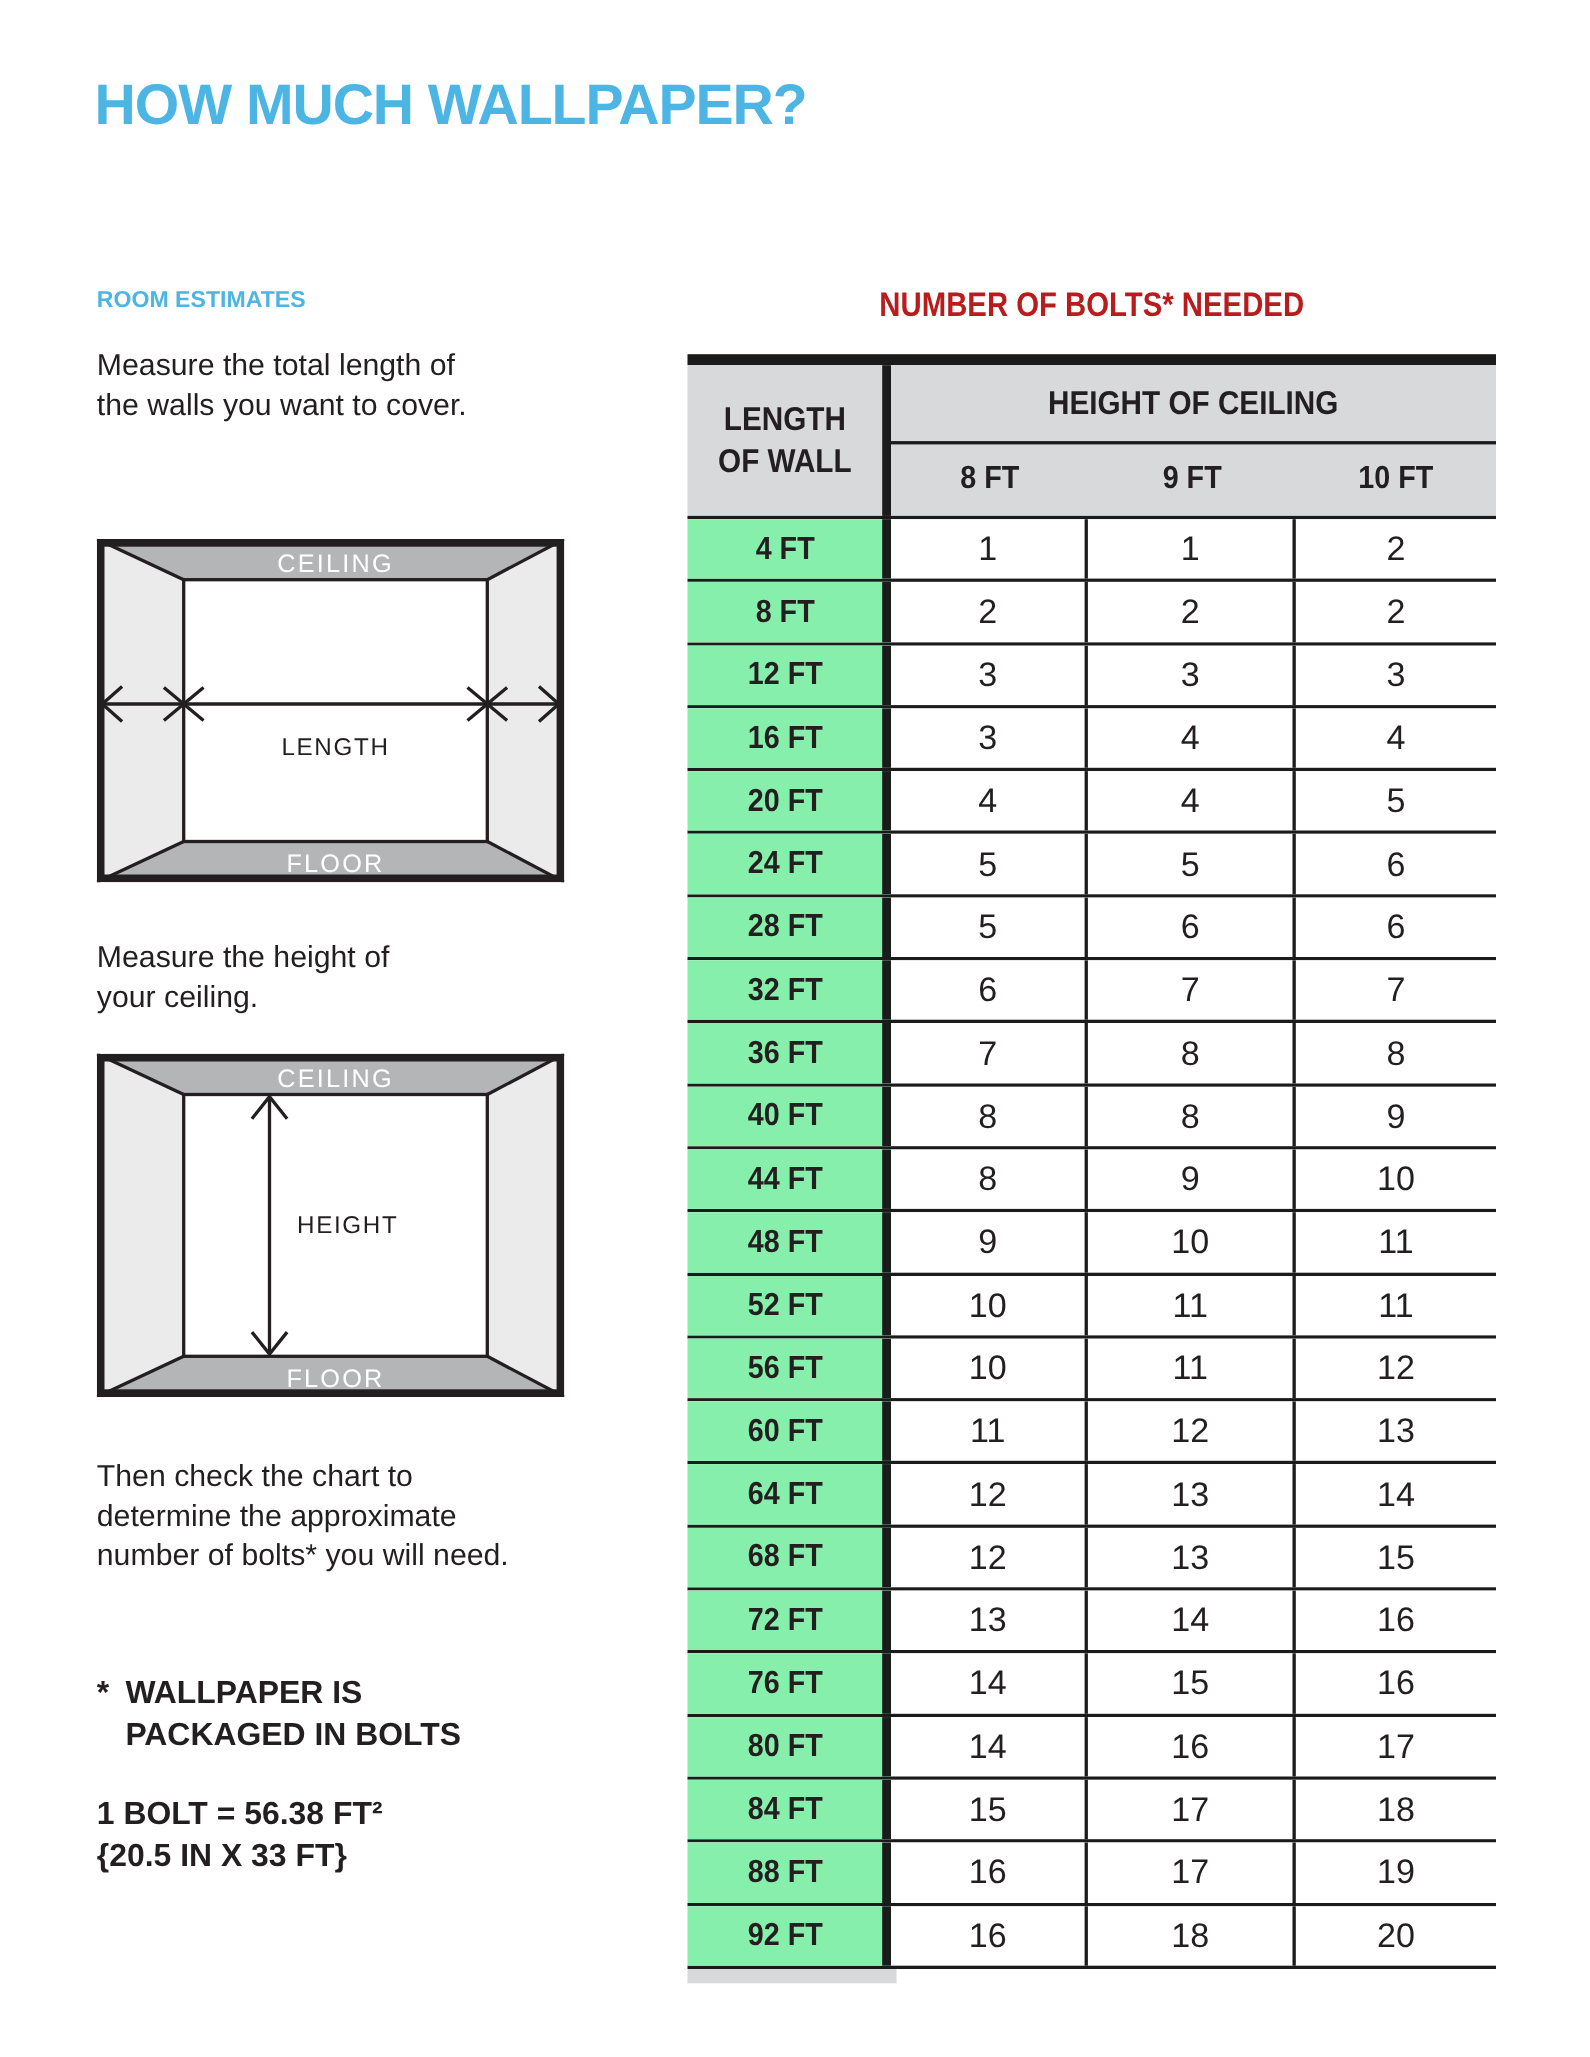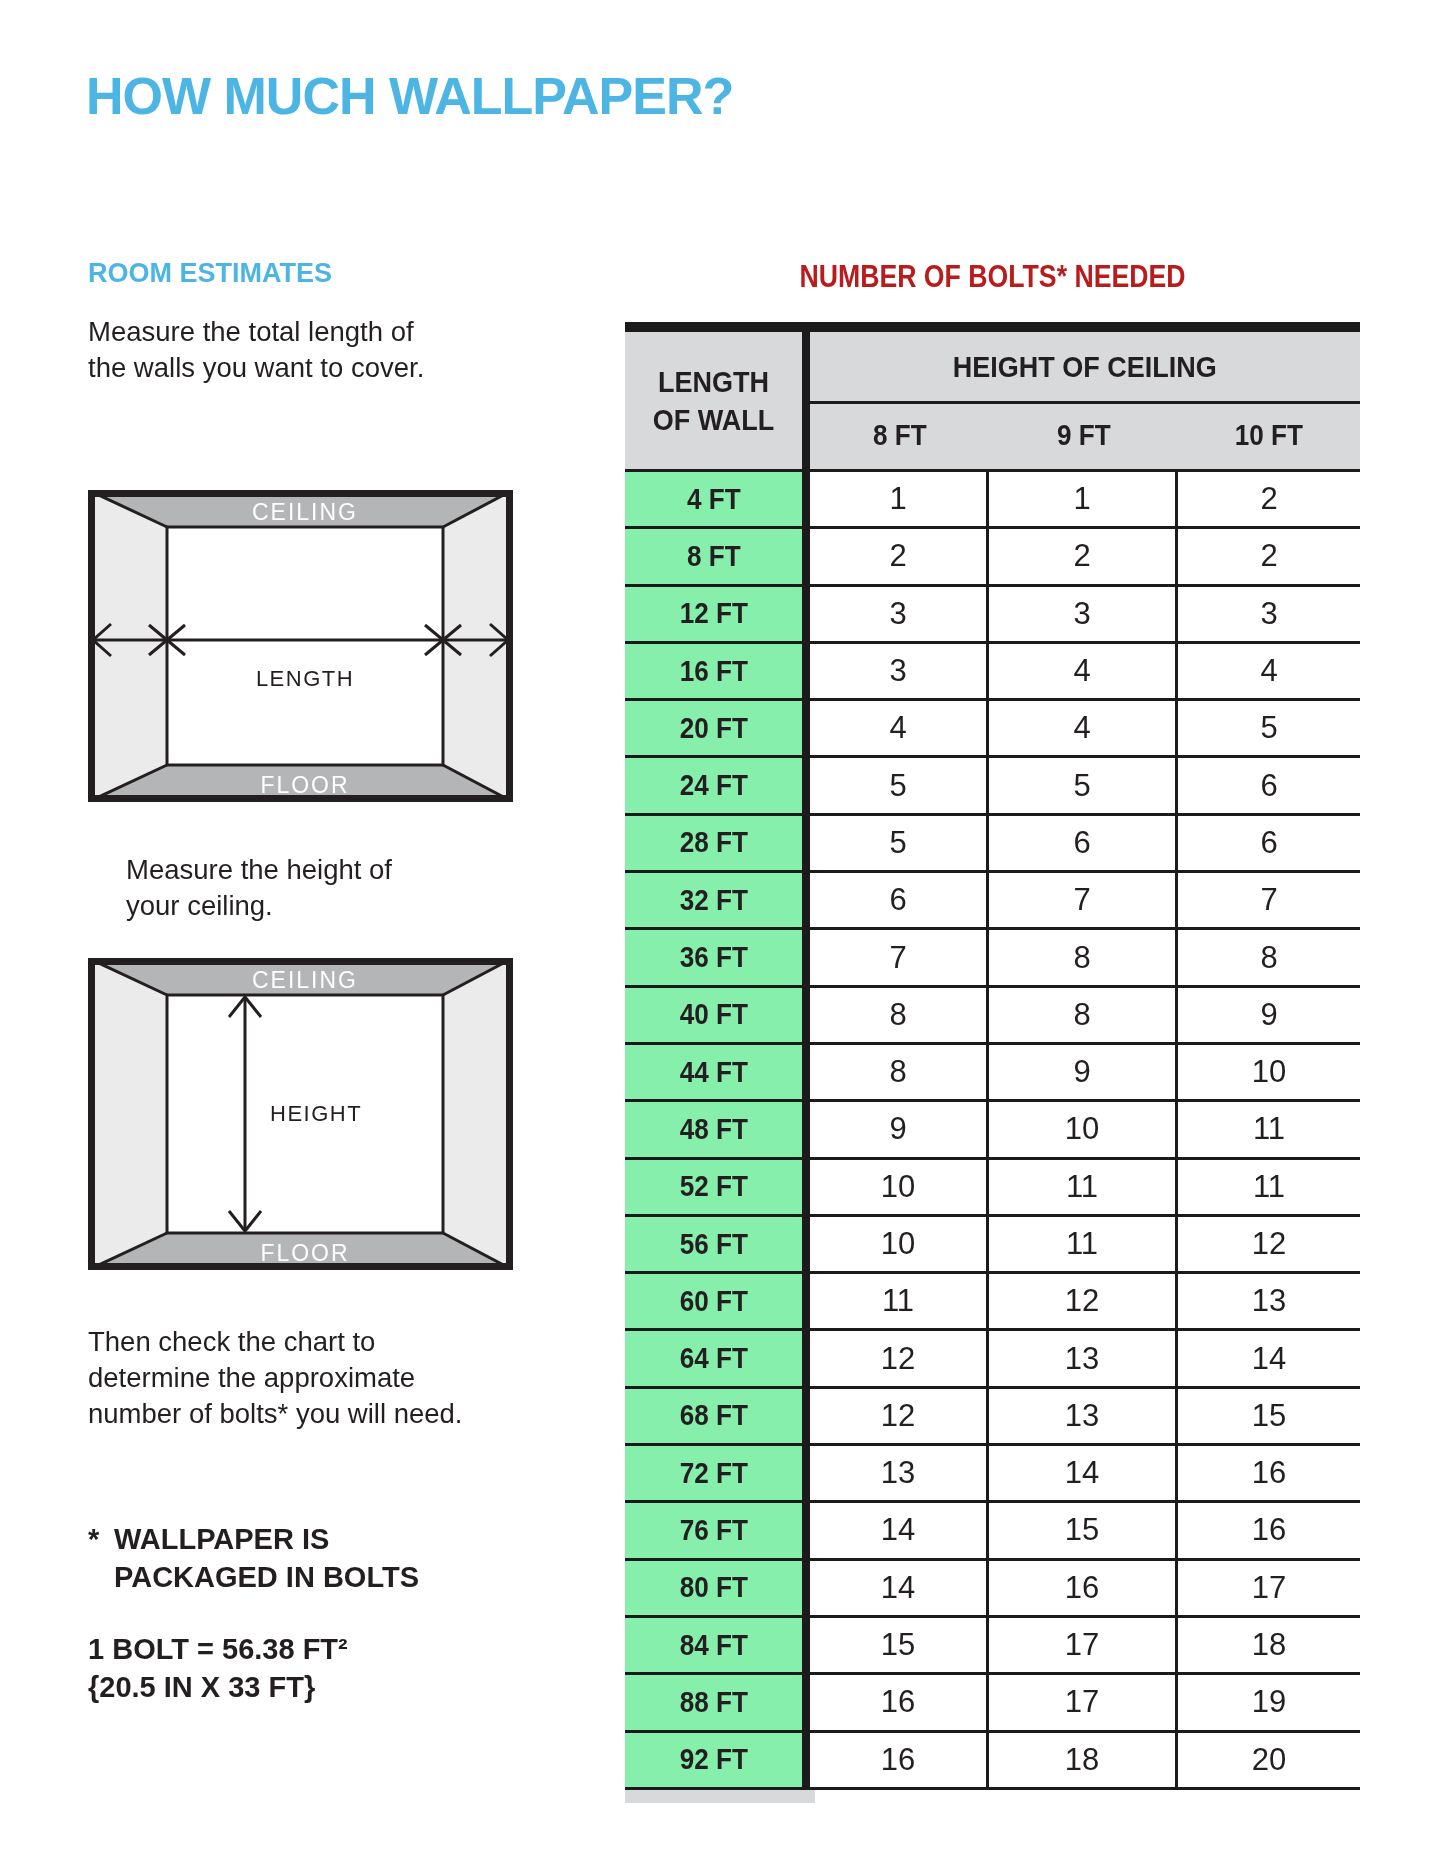--- a/index.html
+++ b/index.html
@@ -2,24 +2,24 @@
 <html><head>
 <meta charset="utf-8">
 <style>
   html,body{margin:0;padding:0;background:#ffffff;width:1445px;height:1870px;overflow:hidden;
     font-family:"Liberation Sans","DejaVu Sans",sans-serif;color:#231f20;}
   .abs{position:absolute;}
   
   #page-title{left:86px;top:66px;margin:0;font-size:52px;font-weight:bold;letter-spacing:-1px;color:#4cb5e3;}
   
   #left-col{left:88px;top:258px;width:430px;}
-  .section-heading{font-size:27px;line-height:30px;font-weight:bold;color:#4cb5e3;margin:0 0 26px 0;}
+  .section-heading{font-size:21px;line-height:30px;font-weight:bold;color:#4cb5e3;margin:0 0 26px 0;}
   .body-text{font-size:27.5px;line-height:36px;white-space:pre-line;margin:0;}
   #step1{margin-bottom:104px;}
-  #step2{margin-bottom:34px;margin-left:38px;}
+  #step2{margin-bottom:34px;}
   #step3{margin-bottom:88px;}
   .diagram{display:block;margin:0 0 50px 0;}
   #height-diagram{margin-bottom:54px;}
   .svg-line{stroke:#231f20;fill:none;}
   .room-label{font-size:23px;letter-spacing:2px;fill:#ffffff;}
   .dim-label{font-size:22px;letter-spacing:1.5px;fill:#231f20;}
   #footnote{display:flex;font-size:29px;line-height:38px;font-weight:bold;margin-bottom:34px;}
   #footnote .star{width:26px;}
   #footnote .fn-text{white-space:pre-line;}
   #bolt-definition{font-size:29px;line-height:38px;font-weight:bold;white-space:pre-line;}

